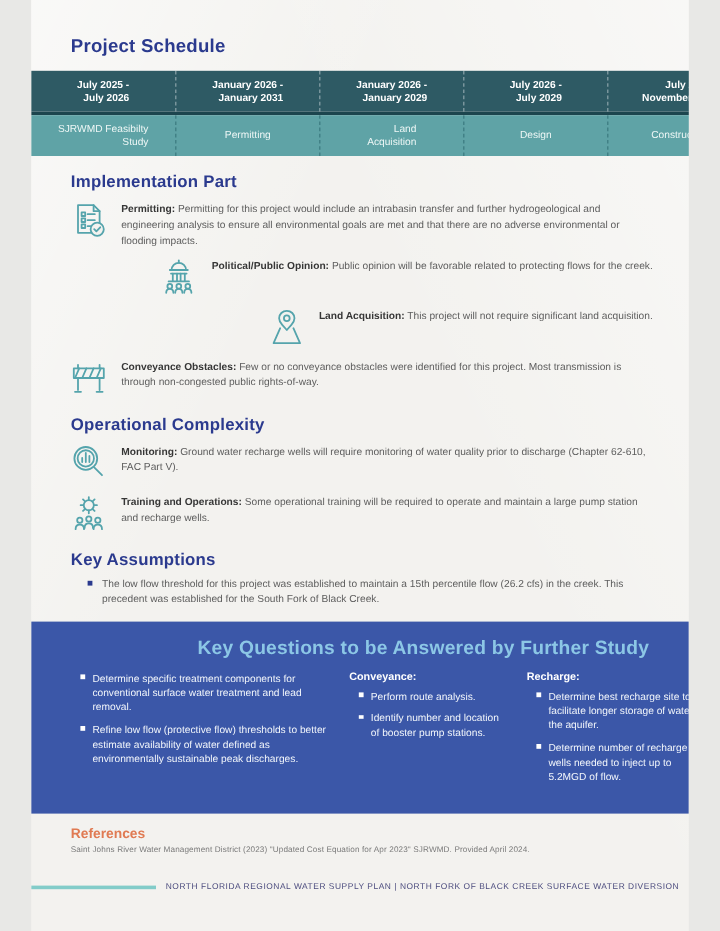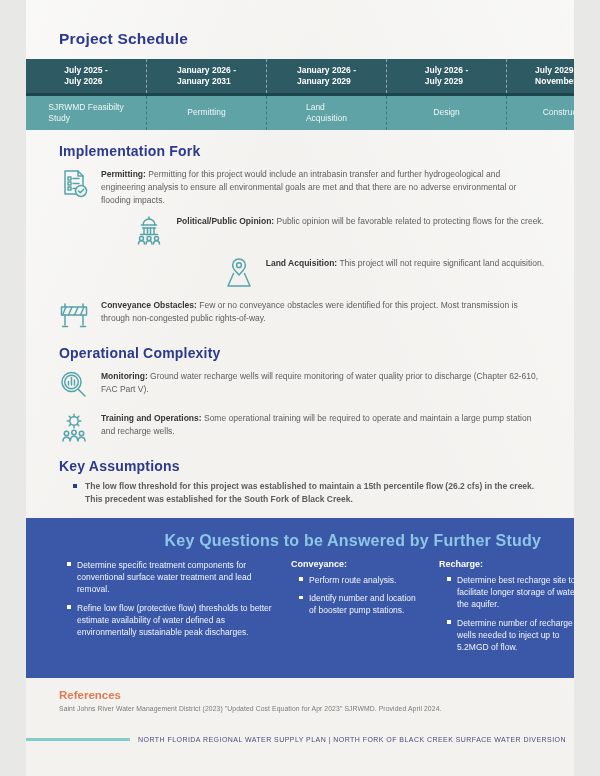--- a/index.html
+++ b/index.html
@@ -18,39 +18,39 @@
     margin:0 0 0 33px; font-size:15.5px; font-weight:bold; color:#2b3a8e; letter-spacing:0.2px;
   }
   
   .sched { margin-top:11px; width:600px; }
   .sched-row { display:grid; grid-template-columns:repeat(5,1fr); }
   .sched-dates { background:#2e5a64; }
   .sched-divider { height:3px; background:#1c454e; }
   .sched-phases { background:#5fa3a6; }
   .sched-cell {
     min-height:34px; display:flex; align-items:center; justify-content:center;
-    text-align:left; white-space:pre-line; padding:4px 6px;
+    text-align:right; white-space:pre-line; padding:4px 6px;
     font-size:8.5px; line-height:1.35; color:#ffffff;
   }
   .sched-dates .sched-cell { font-weight:bold; border-left:1px dashed rgba(255,255,255,0.45); }
   .sched-phases .sched-cell { color:#eef7f6; border-left:1px dashed rgba(15,70,78,0.45); }
   .sched-dates .sched-cell:first-child, .sched-phases .sched-cell:first-child { border-left:none; }
   
   h2.section-heading {
     margin:13px 0 2px 33px; font-size:14px; font-weight:bold; color:#2b3a8e; letter-spacing:0.2px;
   }
   .item { display:flex; gap:10px; margin:8px 30px 0 31px; align-items:flex-start;justify-content:flex-end; }
   .item .icon-box { flex:0 0 34px; width:34px; height:34px; }
   .item .icon-box svg { width:34px; height:34px; display:block; }
   .item .item-text { font-size:8.5px; line-height:1.5; color:#5d5d5d; padding-top:1px; }
   .item .item-text b { color:#363636; }
   
   .ka-bullet {
     position:relative; margin:6px 30px 0 47px; padding-left:12px;
-    font-size:8.5px; line-height:1.5; color:#5d5d5d;font-weight:bold;
+    font-size:8.5px; line-height:1.5; color:#5d5d5d;
   }
   .ka-bullet::before {
     content:""; position:absolute; left:0; top:4px; width:4px; height:4px; background:#2b3a8e;
   }
   
   .kq-box { margin-top:12px; background:#3b57a8; padding:14px 33px 18px 33px; color:#ffffff; }
   .kq-box h2 { font-size:16px; font-weight:bold; color:#8cc7e6; letter-spacing:0.2px; margin-bottom:9px;text-align:right; }
   .kq-cols { display:grid; grid-template-columns:217px 133px 153px; column-gap:15px; }
   .kq-col-label { font-size:9px; font-weight:bold; margin-bottom:5px; }
   .kq-item {
@@ -99,21 +99,21 @@
         <div class="sched-cell">SJRWMD Feasibilty
 Study</div>
         <div class="sched-cell">Permitting</div>
         <div class="sched-cell">Land
 Acquisition</div>
         <div class="sched-cell">Design</div>
         <div class="sched-cell">Construction</div>
       </div>
     </div>
 
-    <h2 class="section-heading">Implementation Fork</h2>
+    <h2 class="section-heading">Implementation Part</h2>
 
     <div class="item">
       <span class="icon-box">
         <svg viewBox="0 0 34 34" fill="none" stroke="#55a4ac" stroke-width="1.5" stroke-linecap="round" stroke-linejoin="round">
           <path d="M8 4h13l5 5v18H8z"></path>
             <path d="M21 4v5h5"></path>
           <rect x="11" y="10" width="3" height="3"></rect>
             <path d="M16 11.5h6"></path>
           <rect x="11" y="15" width="3" height="3"></rect>
             <path d="M16 16.5h6"></path>

